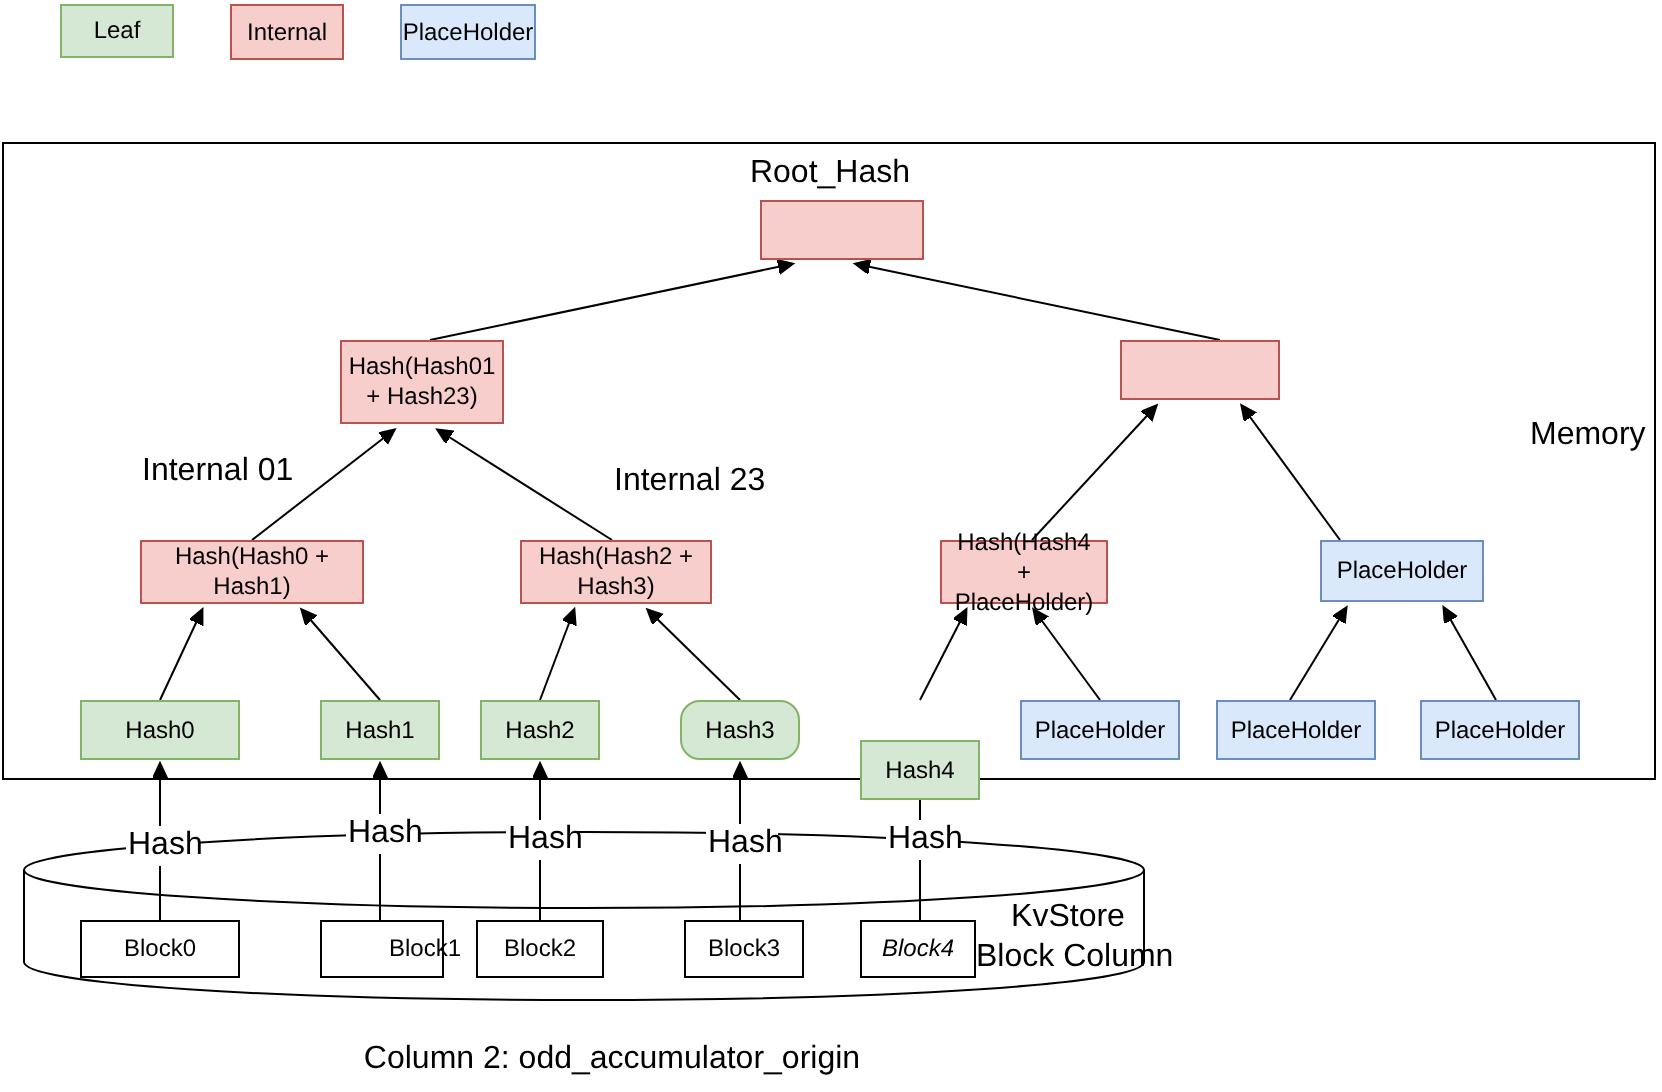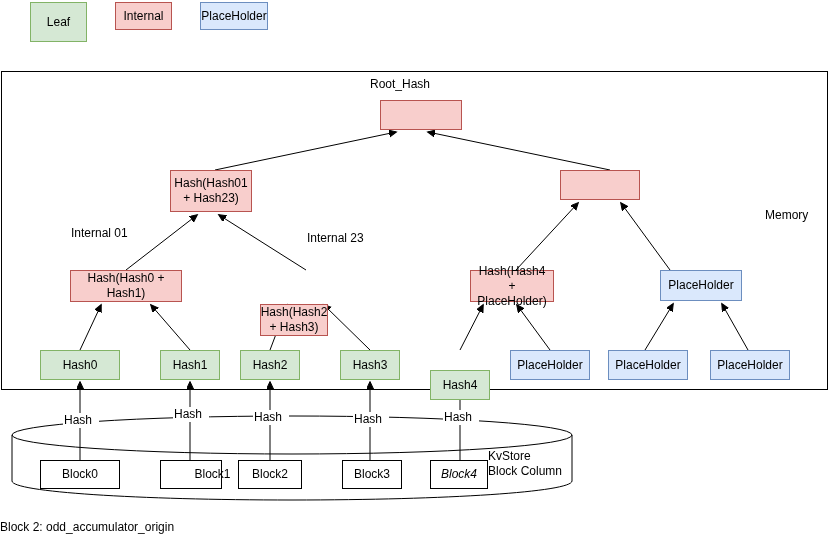--- a/index.html
+++ b/index.html
@@ -12,37 +12,37 @@
     position:absolute; box-sizing:border-box;
     display:flex; align-items:center; justify-content:center;
     text-align:center; font-size:12px; line-height:1.25;
     border:1px solid #000; padding:0 4px; z-index:3;
   }
   .leaf        { background:var(--leaf_fill);        border-color:var(--leaf_stroke); }
   .internal    { background:var(--internal_fill);    border-color:var(--internal_stroke); }
   .placeholder { background:var(--placeholder_fill); border-color:var(--placeholder_stroke); }
   .block       { background:#ffffff; border-color:#000000; }
   .lbl {
-    position:absolute; font-size:12px; line-height:1.25; 
+    position:absolute; font-size:16px; line-height:1.25; text-align:center;
     white-space:nowrap; z-index:3;
   }
   .edge-lbl { background:#ffffff; padding:0 1px; z-index:4; }
   #memory-box {
     position:absolute; left:1px; top:71px; width:827px; height:319px;
     border:1px solid #000; box-sizing:border-box; z-index:1; background:transparent;
   }
   svg#wires { position:absolute; left:0; top:0; z-index:2; }
   svg#wires line, svg#wires path, svg#wires ellipse { stroke:var(--line); }
 </style>
 </head>
 <body>
 
 <div id="stage">
 
-  <div class="node leaf" style="left:30px; top:2px; width:57px; height:40px;">Leaf</div>
+  <div class="node leaf" style="left:30px; top:2px; width:57px; height:27px;">Leaf</div>
   <div class="node internal" style="left:115px; top:2px; width:57px; height:28px;">Internal</div>
   <div class="node placeholder" style="left:200px; top:2px; width:68px; height:28px;">PlaceHolder</div>
 
   <div id="memory-box"></div>
 
   <svg id="wires" width="831" height="546">
     <defs>
       <marker id="arr" markerWidth="10" markerHeight="8" refX="7" refY="3.5" orient="auto">
         <path d="M0,0 L7.5,3.5 L0,7 z" fill="#000" stroke="none"></path>
       </marker>
@@ -89,28 +89,28 @@
   <div class="lbl" style="left:71px; top:226px; width:58px;">Internal 01</div>
   <div class="lbl" style="left:307px; top:231px; width:58px;">Internal 23</div>
   <div class="lbl" style="left:765px; top:208px; width:50px;">Memory</div>
 
   <div class="node internal" style="left:380px; top:100px; width:82px; height:30px;"></div>
 
   <div class="node internal" style="left:170px; top:170px; width:82px; height:42px;">Hash(Hash01 + Hash23)</div>
   <div class="node internal" style="left:560px; top:170px; width:80px; height:30px;"></div>
 
   <div class="node internal" style="left:70px; top:270px; width:112px; height:32px;">Hash(Hash0 + Hash1)</div>
-  <div class="node internal" style="left:260px; top:270px; width:68px; height:32px;margin-top:34px;">Hash(Hash2 + Hash3)</div>
+  <div class="node internal" style="left:260px; top:270px; width:96px; height:32px;">Hash(Hash2 + Hash3)</div>
   <div class="node internal" style="left:470px; top:270px; width:84px; height:32px;">Hash(Hash4 + PlaceHolder)</div>
   <div class="node placeholder" style="left:660px; top:270px; width:82px; height:31px;">PlaceHolder</div>
 
   <div class="node leaf" style="left:40px; top:350px; width:80px; height:30px;">Hash0</div>
   <div class="node leaf" style="left:160px; top:350px; width:60px; height:30px;">Hash1</div>
   <div class="node leaf" style="left:240px; top:350px; width:60px; height:30px;">Hash2</div>
-  <div class="node leaf" style="left:340px; top:350px; width:60px; height:30px;">Hash3</div>
+  <div class="node leaf" style="left:340px; top:350px; width:60px; height:30px;border-radius:10px;">Hash3</div>
   <div class="node leaf" style="left:430px; top:350px; width:60px; height:30px;margin-top:20px;">Hash4</div>
   <div class="node placeholder" style="left:510px; top:350px; width:80px; height:30px;">PlaceHolder</div>
   <div class="node placeholder" style="left:608px; top:350px; width:80px; height:30px;">PlaceHolder</div>
   <div class="node placeholder" style="left:710px; top:350px; width:80px; height:30px;">PlaceHolder</div>
 
   <div class="lbl edge-lbl" style="left:63px;  top:413px; width:34px;">Hash</div>
   <div class="lbl edge-lbl" style="left:173px; top:407px; width:34px;">Hash</div>
   <div class="lbl edge-lbl" style="left:253px; top:410px; width:34px;">Hash</div>
   <div class="lbl edge-lbl" style="left:353px; top:412px; width:34px;">Hash</div>
   <div class="lbl edge-lbl" style="left:443px; top:410px; width:34px;">Hash</div>
@@ -119,15 +119,15 @@
   <div class="node block" style="left:160px; top:460px; width:62px; height:29px;padding-left:47px;">Block1</div>
   <div class="node block" style="left:238px; top:460px; width:64px; height:29px;">Block2</div>
   <div class="node block" style="left:342px; top:460px; width:60px; height:29px;">Block3</div>
   <div class="node block" style="left:430px; top:460px; width:58px; height:29px;font-style:italic;">Block4</div>
 
   <div class="lbl" style="left:488px; top:449px; width:92px;">
     <div>KvStore</div>
     <div>Block Column</div>
   </div>
 
-  <div class="lbl" style="left:0px; top:520px; width:612px;">Block 2: odd_accumulator_origin</div>
+  <div class="lbl" style="left:0px; top:520px; width:612px;">Column 2: odd_accumulator_origin</div>
 
 </div>
 
 </body></html>

